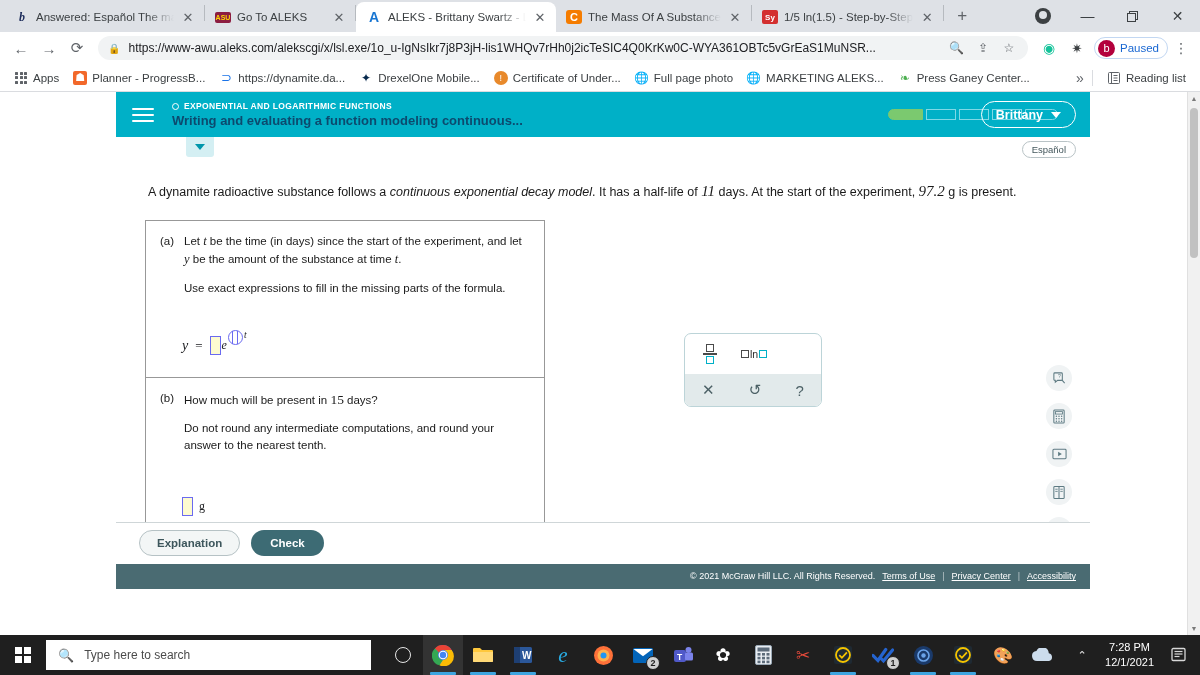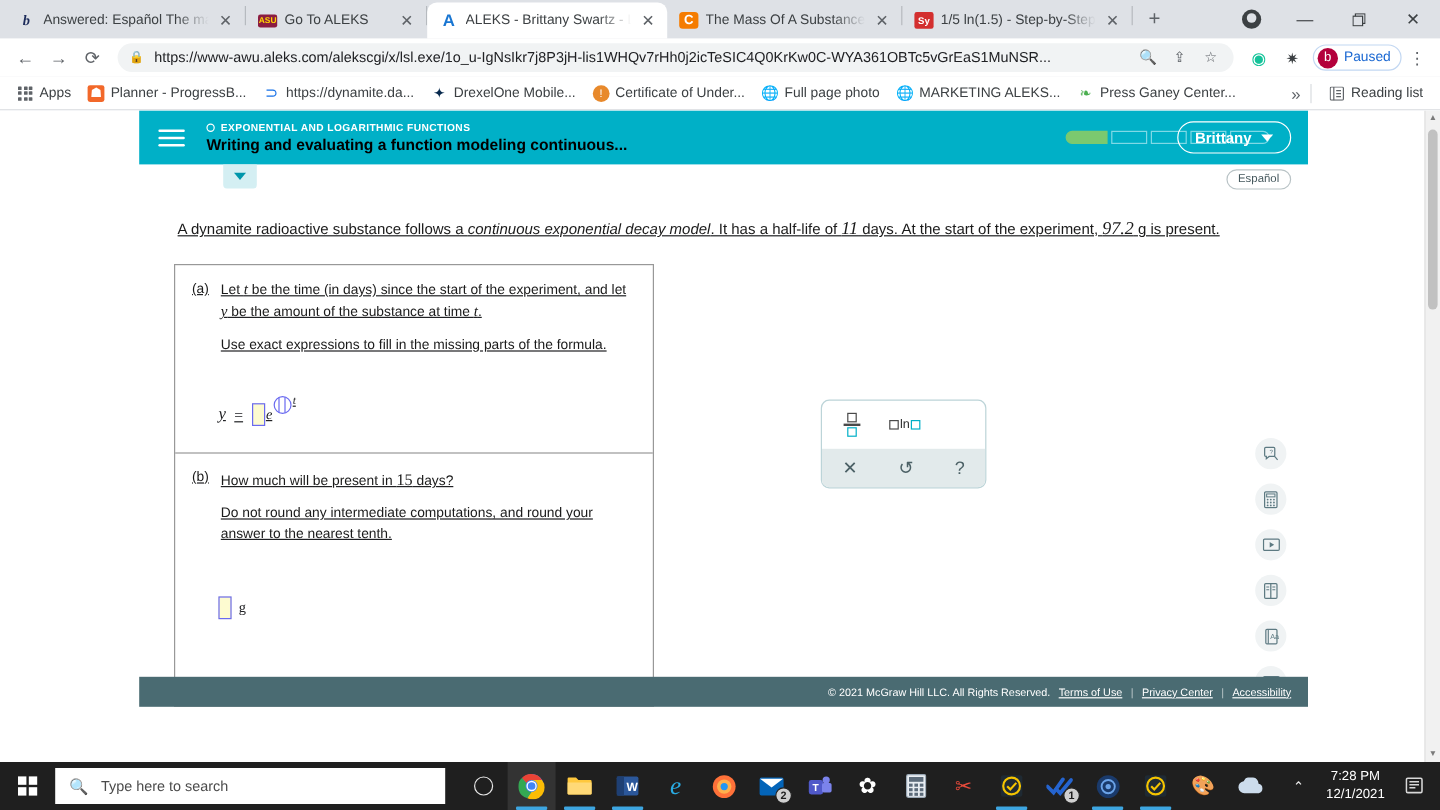--- a/index.html
+++ b/index.html
@@ -65,35 +65,35 @@
   
   .page { flex: 1; background: #ffffff; position: relative; overflow: hidden; }
   .aleks { position: absolute; left: 116px; top: 0; width: 974px; bottom: 0; background: #fff; }
 
   .aleks-header { background: #00b0c7; height: 45px; display: flex; align-items: center; padding: 0 14px; position: relative; }
   .hamburger { width: 26px; display: flex; flex-direction: column; gap: 4px; padding: 4px 2px; }
   .hamburger i { display: block; height: 2px; background: #ffffff; border-radius: 1px; }
   .hdr-text { margin-left: 16px; }
   .hdr-eyebrow { font-size: 8.5px; color: #ffffff; letter-spacing: .35px; font-weight: 600; display: flex; align-items: center; gap: 5px; }
   .hdr-eyebrow .oc { width: 7px; height: 7px; border: 1.5px solid #fff; border-radius: 50%; display: inline-block; }
-  .hdr-title { font-size: 13px; color: #000000; font-weight: 700; margin-top: 2px; }
+  .hdr-title { font-size: 13px; color: #0c4a6e; font-weight: 700; margin-top: 2px; }
   .progress { position: absolute; left: 772px; top: 17px; display: flex; gap: 3px; align-items: center; }
   .seg { height: 11px; border: 1.2px solid #7fd9e6; background: transparent; }
   .seg.s1 { width: 35px; border-radius: 6px 0 0 6px; background: #7bc96f; border-color: #7bc96f; }
   .seg.s2, .seg.s3, .seg.s4 { width: 30px; }
   .seg.s5 { width: 33px; border-radius: 0 6px 6px 0; }
   .user-pill { position: absolute; right: 14px; top: 9px; height: 27px; padding: 0 14px; border: 1.5px solid #ffffff; border-radius: 14px; color: #fff; font-size: 12.5px; font-weight: 600; display: flex; align-items: center; gap: 8px; }
   .chev { width: 0; height: 0; border-left: 5px solid transparent; border-right: 5px solid transparent; border-top: 6px solid #fff; }
 
   .collapse-tab { position: absolute; left: 70px; top: 0; width: 28px; height: 20px; background: #d4eff3; border-radius: 0 0 3px 3px; display: flex; align-items: center; justify-content: center; }
   .collapse-tab .v { width: 0; height: 0; border-left: 5px solid transparent; border-right: 5px solid transparent; border-top: 6px solid #0096ab; }
 
   .espanol { position: absolute; right: 14px; top: 4px; border: 1px solid #b9c3c6; border-radius: 9px; padding: 2px 9px; font-size: 9.5px; color: #44575c; background: #fff; }
 
-  .content-area { position: relative; padding-top: 22px; text-decoration: underline; }
+  .content-area { position: relative; padding-top: 22px; }
 
   .qtext { margin: 0 18px 0 32px; font-size: 12.5px; color: #1a1a1a; line-height: 1.35; }
   .qtext .it { font-style: italic; }
   .qtext .num { font-family: "Liberation Serif", serif; font-size: 15px; font-style: italic; }
 
   .qbox { margin: 19px 0 0 29px; width: 400px; border: 1px solid #989898; background: #fff; }
   .qpart { padding: 12px 14px 14px 14px; position: relative; }
   .qpart + .qpart { border-top: 1px solid #989898; }
   .qrow { display: flex; font-size: 11.5px; line-height: 1.42; color: #1a1a1a; }
   .qlabel { width: 24px; flex: 0 0 24px; }
@@ -457,20 +457,24 @@
               </svg>
           </div>
           <div class="rail-btn">
             <svg width="15" height="12" viewBox="0 0 16 12">
                 <rect x="1" y="1.5" width="14" height="9" rx="1" fill="none" stroke="#5d7a82" stroke-width="1.1"></rect>
                 <path d="M1.6 2.2L8 7l6.4-4.8" fill="none" stroke="#5d7a82" stroke-width="1.1"></path>
               </svg>
           </div>
         </div>
 
+        <div class="actionbar">
+          <div class="btn-expl">Explanation</div>
+          <div class="btn-check">Check</div>
+        </div>
 
         <div class="footer">
           <span>© 2021 McGraw Hill LLC. All Rights Reserved.</span>
           <a href="#">Terms of Use</a>
           <span class="bar">|</span>
           <a href="#">Privacy Center</a>
           <span class="bar">|</span>
           <a href="#">Accessibility</a>
         </div>
       </div>

